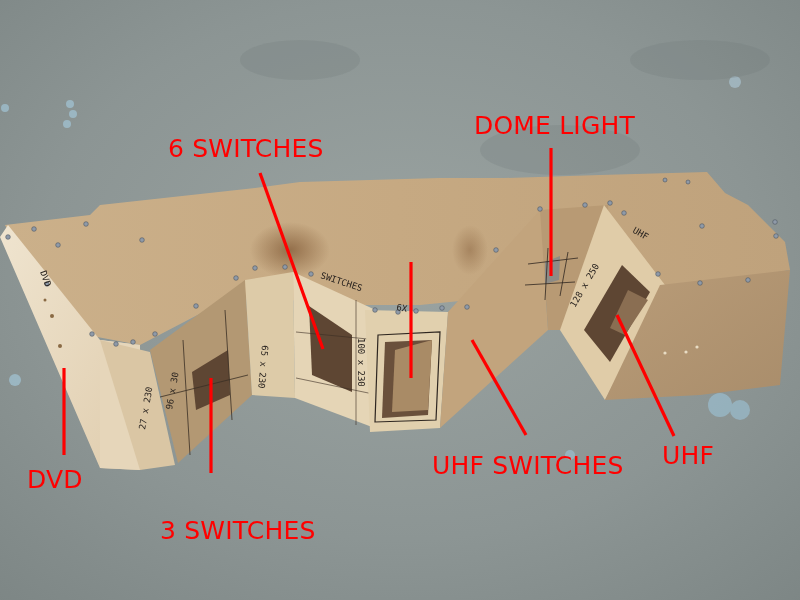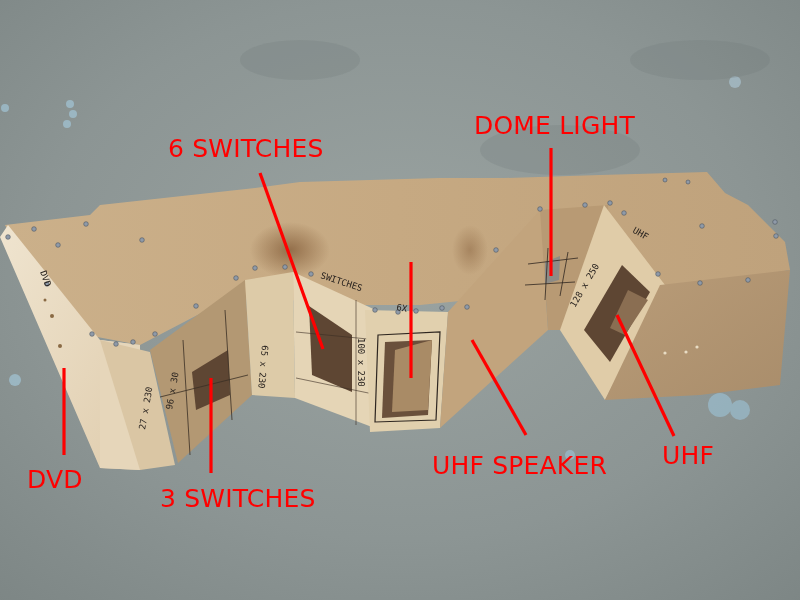--- a/index.html
+++ b/index.html
@@ -173,18 +173,18 @@
       <line x1="211" y1="378" x2="211" y2="473"></line>
       <line x1="260" y1="173" x2="323" y2="349"></line>
       <line x1="411" y1="262" x2="411" y2="378"></line>
       <line x1="551" y1="148" x2="551" y2="276"></line>
       <line x1="472" y1="340" x2="526" y2="435"></line>
       <line x1="617" y1="315" x2="674" y2="436"></line>
     </g>
   </svg>
 
   <div class="label" style="left:27px; top:467px;">DVD</div>
-  <div class="label" style="left:160px; top:486px;">3 SWITCHES</div>
+  <div class="label" style="left:160px; top:518px;">3 SWITCHES</div>
   <div class="label" style="left:168px; top:136px;">6 SWITCHES</div>
   <div class="label" style="left:474px; top:113px;">DOME LIGHT</div>
-  <div class="label" style="left:432px; top:453px;">UHF SPEAKER</div>
+  <div class="label" style="left:432px; top:453px;">UHF SWITCHES</div>
   <div class="label" style="left:662px; top:443px;">UHF</div>
 </div>
 
 </body></html>

